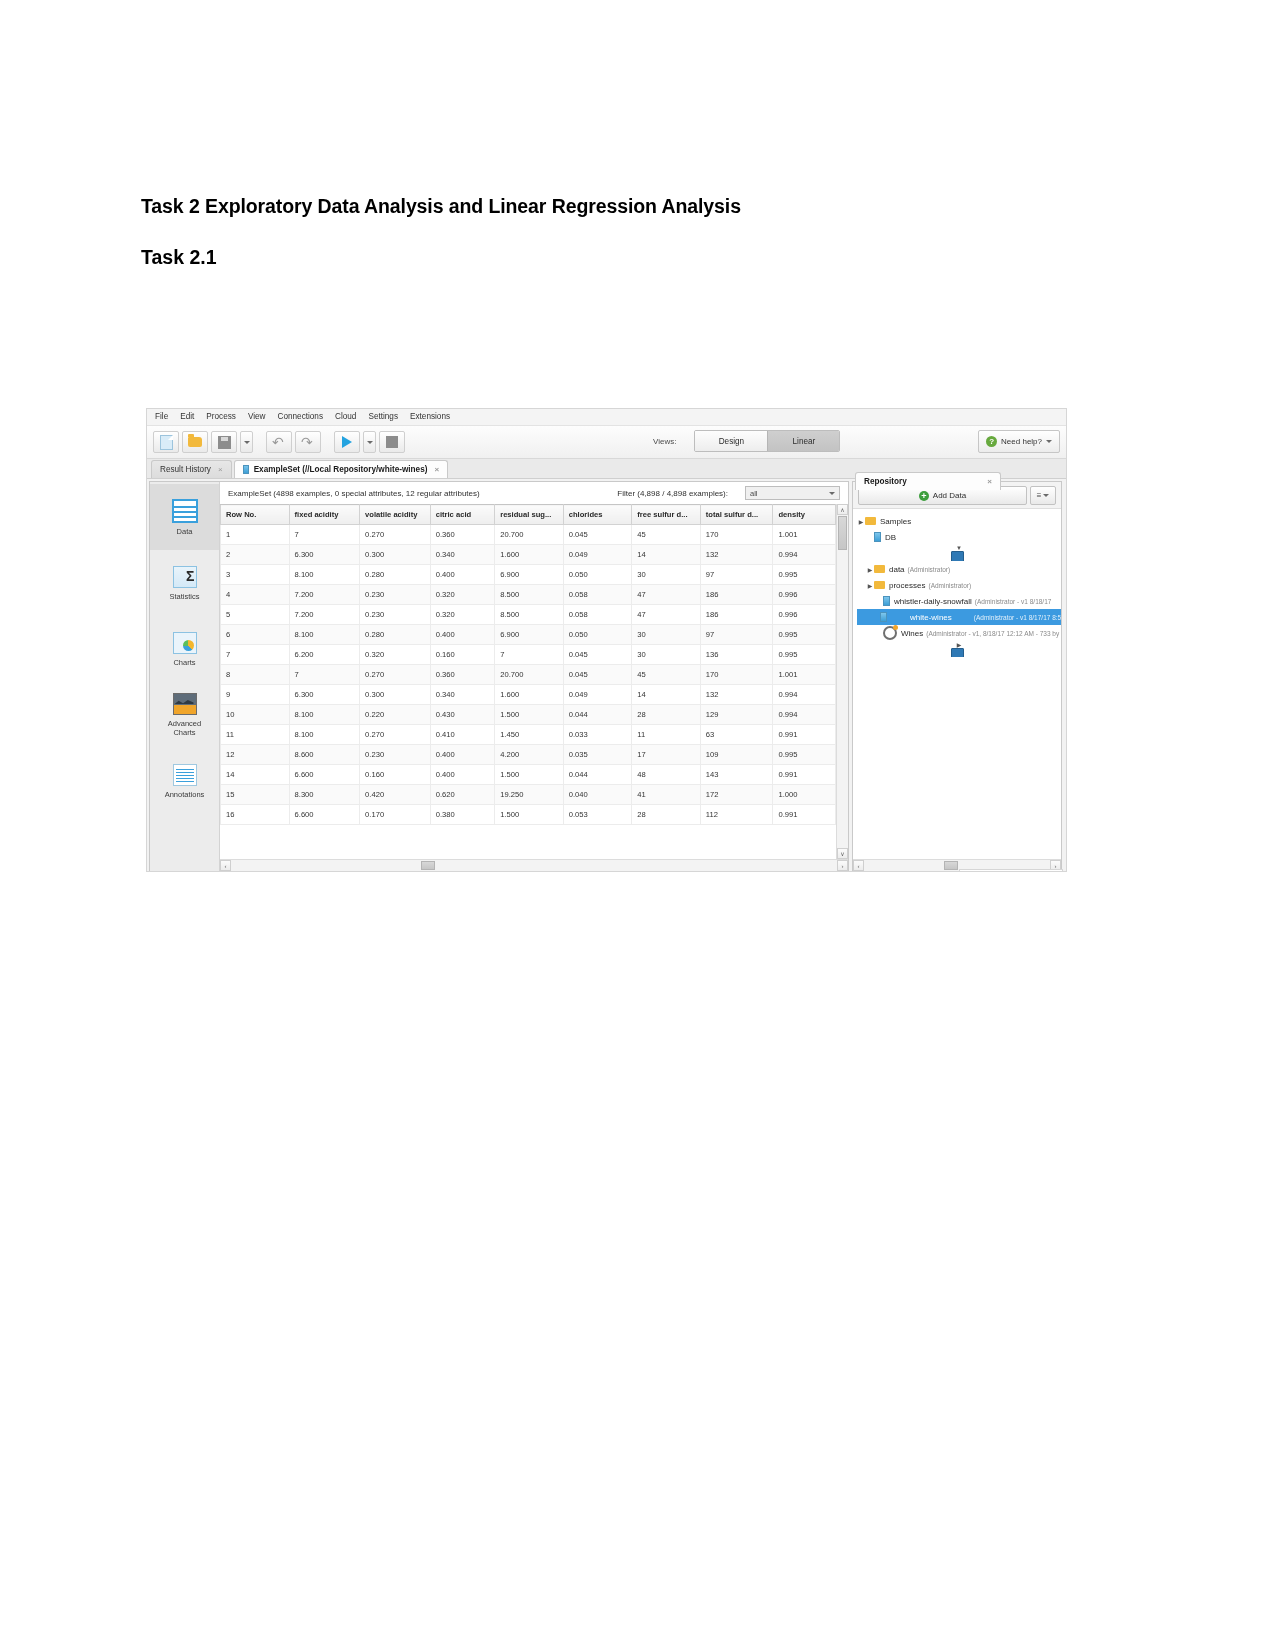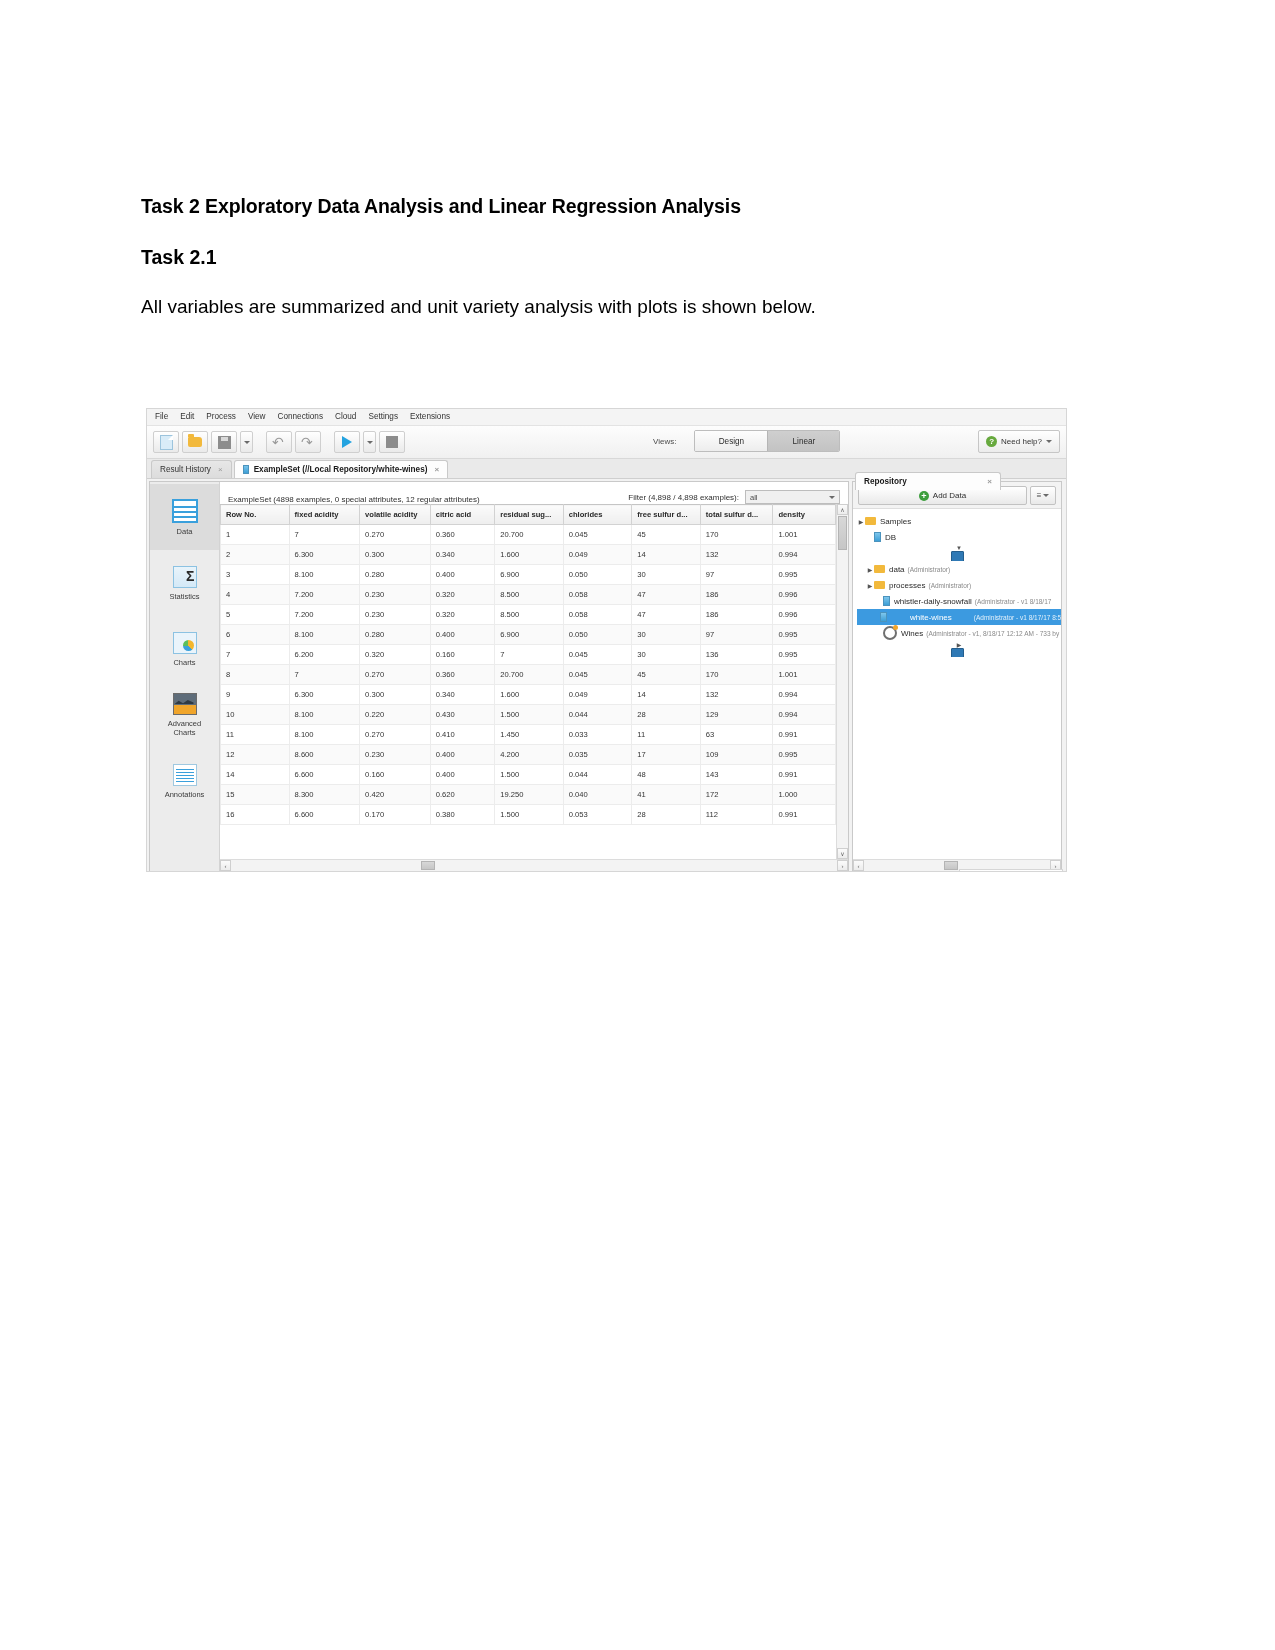--- a/index.html
+++ b/index.html
@@ -297,29 +297,29 @@
   .data-area {
     flex: 1;
     display: flex;
     flex-direction: column;
     background: #fff;
     overflow: hidden;
     position: relative;
   }
   .data-header {
     height: 22px;
-    display: flex; align-items: flex-end;
+    display: flex; align-items: center;
     padding: 0 8px;
     font-size: 8px;
     color: #303030;
     background: #fff;
   }
   .filter-zone {
     margin-left: auto;
-    display: flex; align-items: center; gap: 6px;
+    display: flex; align-items: center; gap: 17px;
   }
   .filter-select {
     width: 95px; height: 14px;
     border: 1px solid #bdbdbd;
     background: #f0f0f0;
     display: flex; align-items: center;
     justify-content: space-between;
     padding: 0 4px;
     font-size: 7.5px;
     color: #4a4a4a;
@@ -510,21 +510,20 @@
     box-sizing: border-box;
   }
 </style>
 </head>
 <body>
 
 <div class="page">
 
   <div class="doc-text doc-h1">Task 2 Exploratory Data Analysis and Linear Regression Analysis</div>
   <div class="doc-text doc-h2">Task 2.1</div>
-  <div class="doc-text doc-p">All variables are summarized and unit variety analysis with plots is shown below.</div>
 
   <div class="shot">
 
     <div class="menubar">
       <span class="mi">File</span>
       <span class="mi">Edit</span>
       <span class="mi">Process</span>
       <span class="mi">View</span>
       <span class="mi">Connections</span>
       <span class="mi">Cloud</span>

